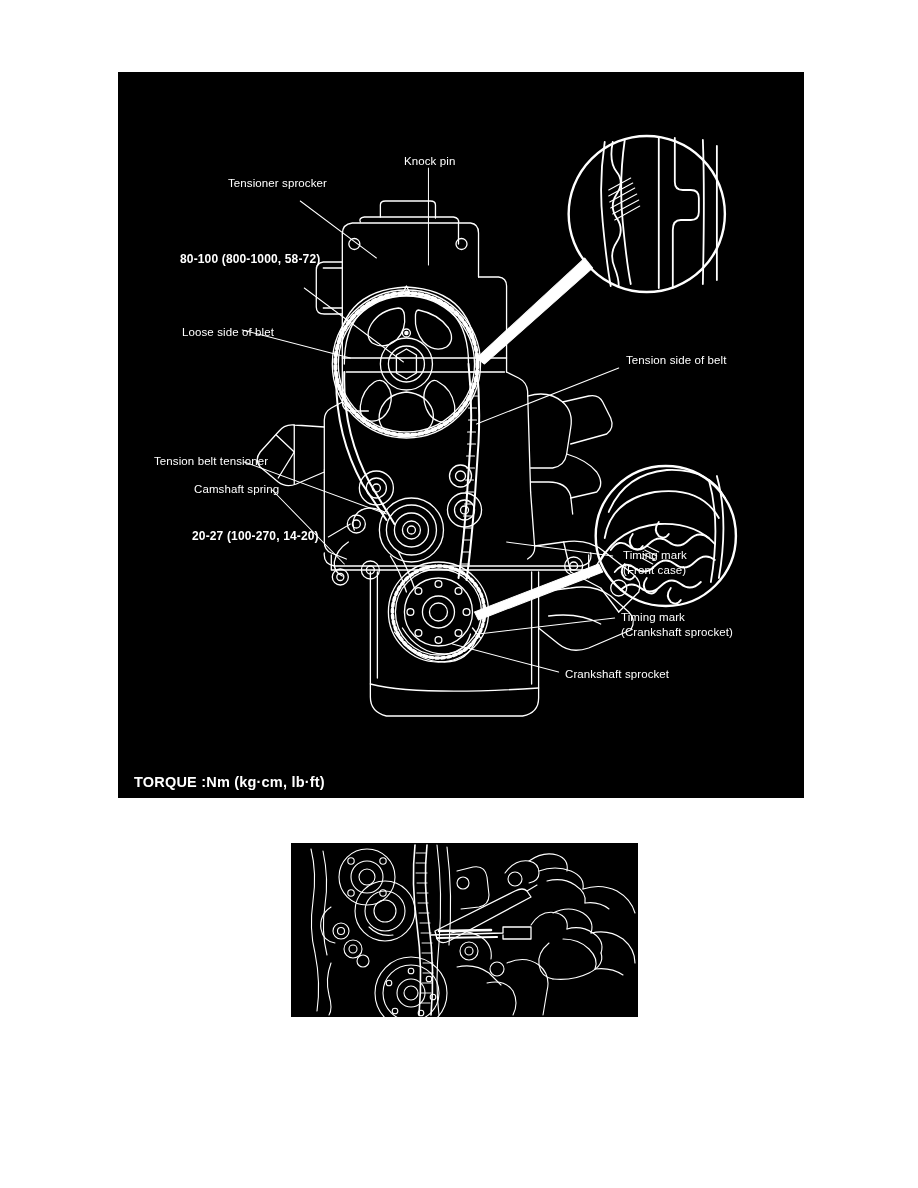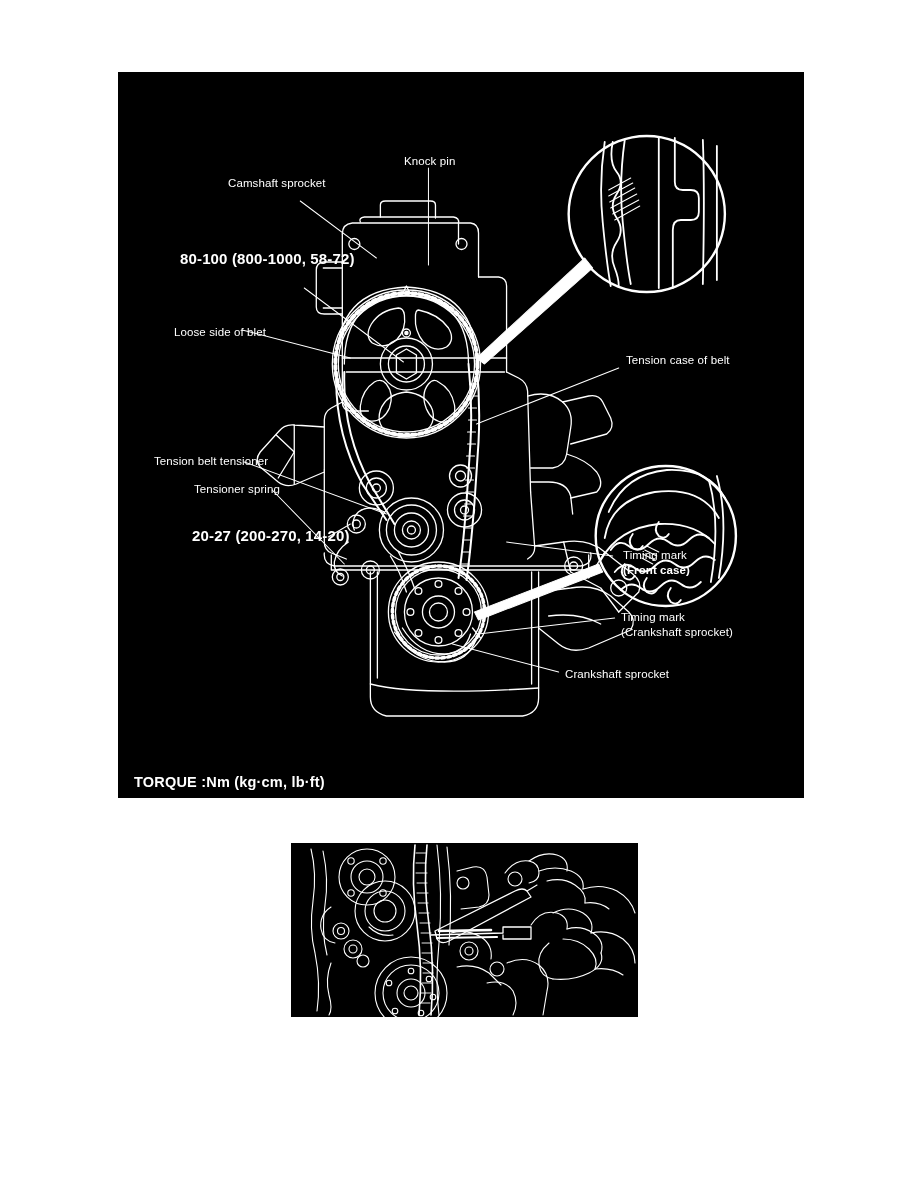--- a/index.html
+++ b/index.html
@@ -54,21 +54,21 @@
     position: absolute;
     color: #ffffff;
     font-family: "Liberation Sans", sans-serif;
     font-size: 11.5px;
     line-height: 14px;
     white-space: pre;
     letter-spacing: 0.1px;
   }
   .callout.bold {
     font-weight: bold;
-    font-size: 15px;
+    font-size: 12px;
     letter-spacing: 0.15px;
   }
 
   
   #torque-caption {
     position: absolute;
     left: 16px;
     bottom: 8px;
     color: #ffffff;
     font-family: "Liberation Sans", sans-serif;
@@ -291,36 +291,36 @@
 
         <g stroke-width="1">
           <path d="M528 474 L540 480 M526 478 L538 484 M524 482 L536 488 M523 486 L534 492"></path>
         </g>
 
       </g>
     </svg>
 
     <div class="callout" style="left:286px; top:82px;">Knock pin</div>
 
-    <div class="callout" style="left:110px; top:104px;">Camshaft sprocket</div>
+    <div class="callout" style="left:110px; top:104px;">Tensioner sprocker</div>
 
     <div class="callout bold" style="left:62px; top:180px;">80-100 (800-1000, 58-72)</div>
 
-    <div class="callout" style="left:56px; top:253px;">Loose side of blet</div>
-
-    <div class="callout" style="left:508px; top:281px;">Tension case of belt</div>
+    <div class="callout" style="left:64px; top:253px;">Loose side of blet</div>
+
+    <div class="callout" style="left:508px; top:281px;">Tension side of belt</div>
 
     <div class="callout" style="left:36px; top:382px;">Tension belt tensioner</div>
 
-    <div class="callout" style="left:76px; top:410px;">Tensioner spring</div>
-
-    <div class="callout bold" style="left:74px; top:457px;">20-27 (200-270, 14-20)</div>
+    <div class="callout" style="left:76px; top:410px;">Camshaft spring</div>
+
+    <div class="callout bold" style="left:74px; top:457px;">20-27 (100-270, 14-20)</div>
 
     <div class="callout" style="left:505px; top:476px;">Timing mark</div>
-    <div class="callout" style="left:505px; top:491px;font-weight:bold;">(Front case)</div>
+    <div class="callout" style="left:505px; top:491px;">(Front case)</div>
 
     <div class="callout" style="left:503px; top:538px;">Timing mark</div>
     <div class="callout" style="left:503px; top:553px;text-align:center;">(Crankshaft sprocket)</div>
 
     <div class="callout" style="left:447px; top:595px;">Crankshaft sprocket</div>
 
     <div id="torque-caption">TORQUE :Nm (kg·cm, lb·ft)</div>
   </div>
 
   <div id="detail-figure">

